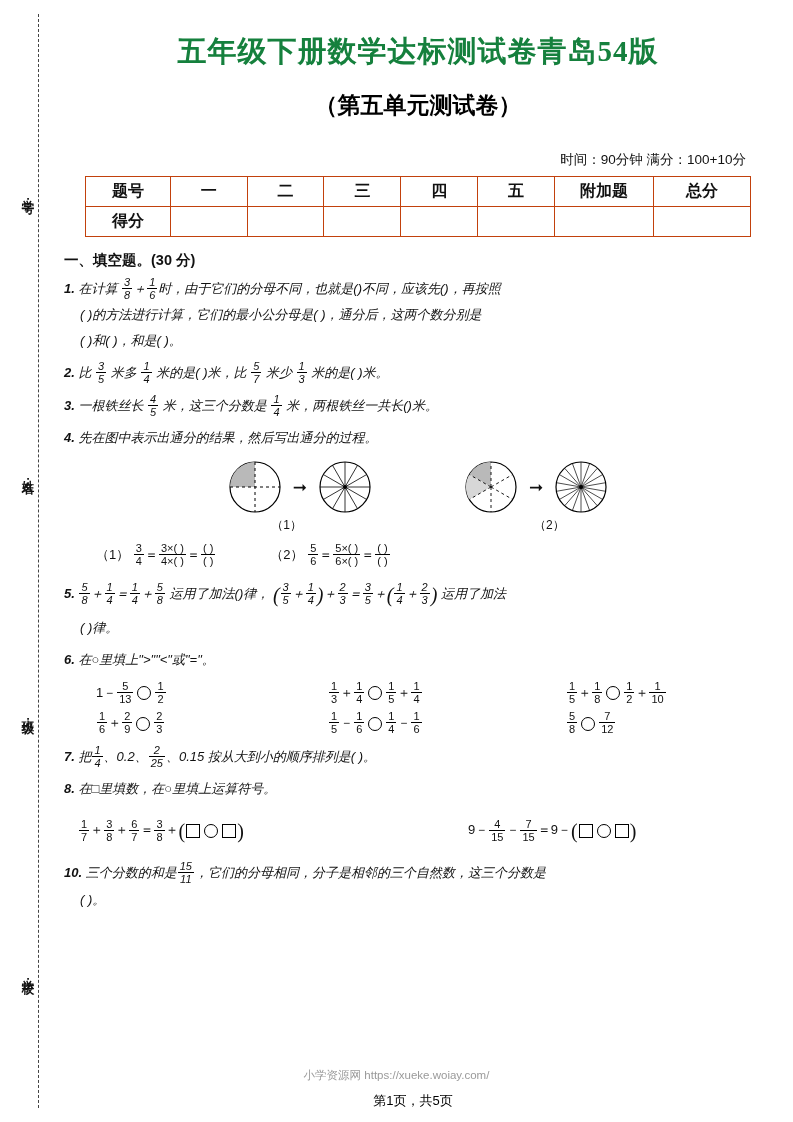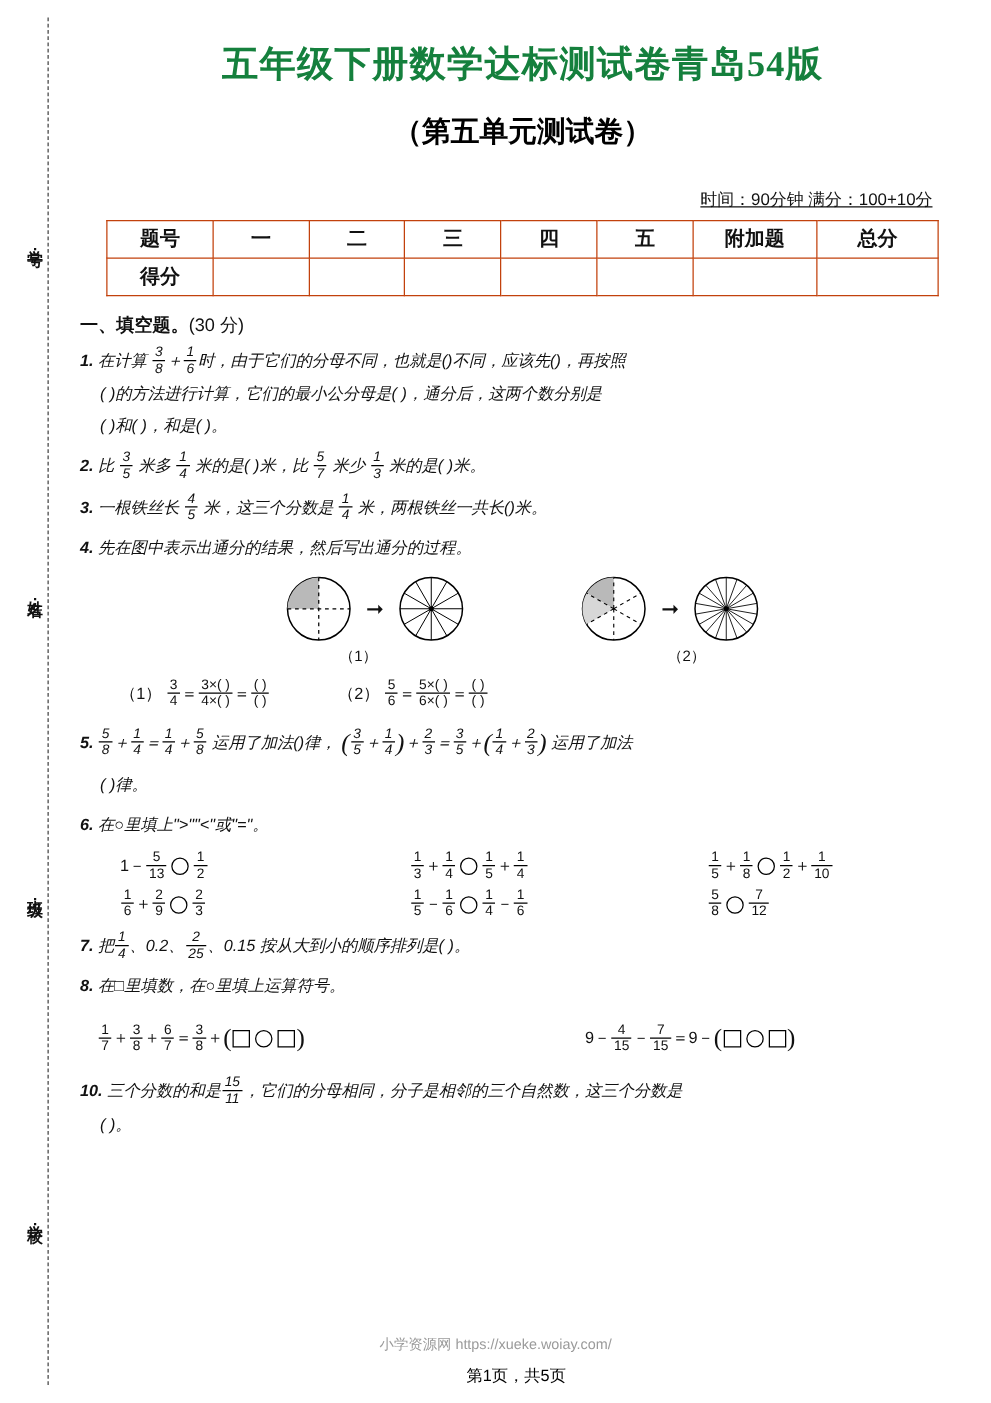--- a/index.html
+++ b/index.html
@@ -58,21 +58,20 @@
     font-weight: bold;
     margin-top: 18px;
     color: #000;
   }
   .meta {
     text-align: right;
     font-size: 13.5px;
     margin-top: 30px;
     padding-right: 28px;
     font-family: "Liberation Sans", sans-serif;
-    text-decoration: underline;
   }
   
   table.score {
     border-collapse: collapse;
     margin: 7px auto 0 auto;
     width: 666px;
   }
   table.score td {
     border: 1px solid #c2410c;
     height: 30px;
@@ -85,21 +84,21 @@
   table.score td.c { width: 76px; }
   table.score td.extra { width: 98px; }
   table.score td.total { width: 96px; }
 
   .section-head {
     font-size: 14.5px;
     font-weight: bold;
     margin: 14px 0 4px 2px;
     font-family: "Liberation Sans", sans-serif;
   }
-  .section-head .pts { font-weight: normal; }
+  .section-head .pts { font-weight: bold; }
 
   .q {
     font-size: 13px;
     line-height: 2.0;
     margin: 6px 0 0 2px;
     font-family: "Liberation Sans", sans-serif;
     font-style: italic;
   }
   .q .num { font-weight: bold; }
   .q .indent { display: inline-block; width: 16px; }

